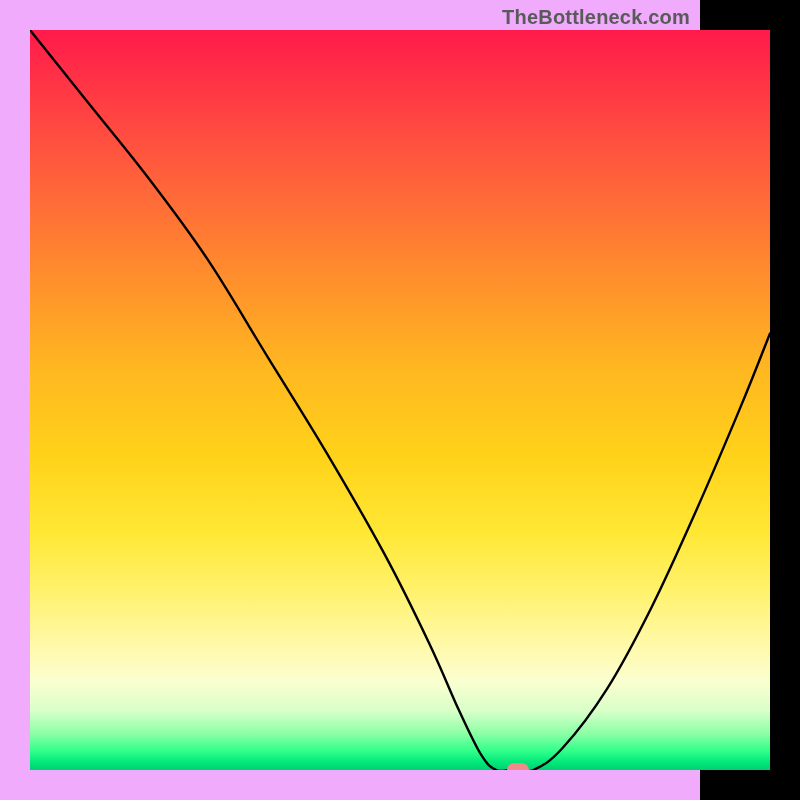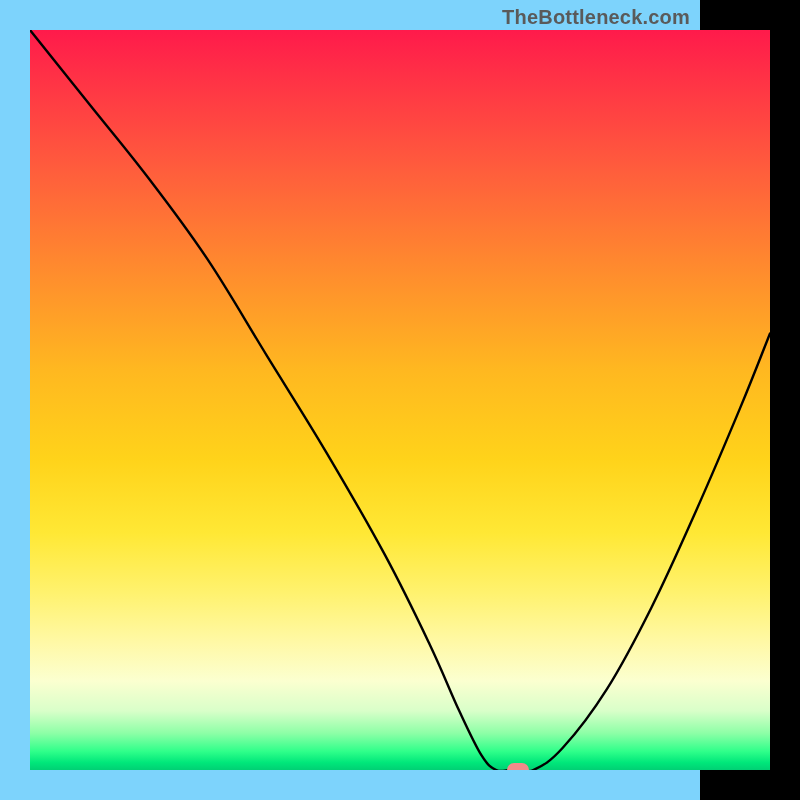--- a/index.html
+++ b/index.html
@@ -7,21 +7,21 @@
     padding: 0;
     width: 800px;
     height: 800px;
     background: #000;
     font-family: Arial, Helvetica, sans-serif;
   }
   .frame {
     position: relative;
     width: 700px;
     height: 800px;
-    background: #7dd3fc;
+    background: #f0abfc;
   }
   .watermark {
     position: absolute;
     top: 6px;
     right: 10px;
     color: #5a5a5a;
     font-size: 20px;
     font-weight: 600;
     letter-spacing: 0.2px;
     z-index: 10;

